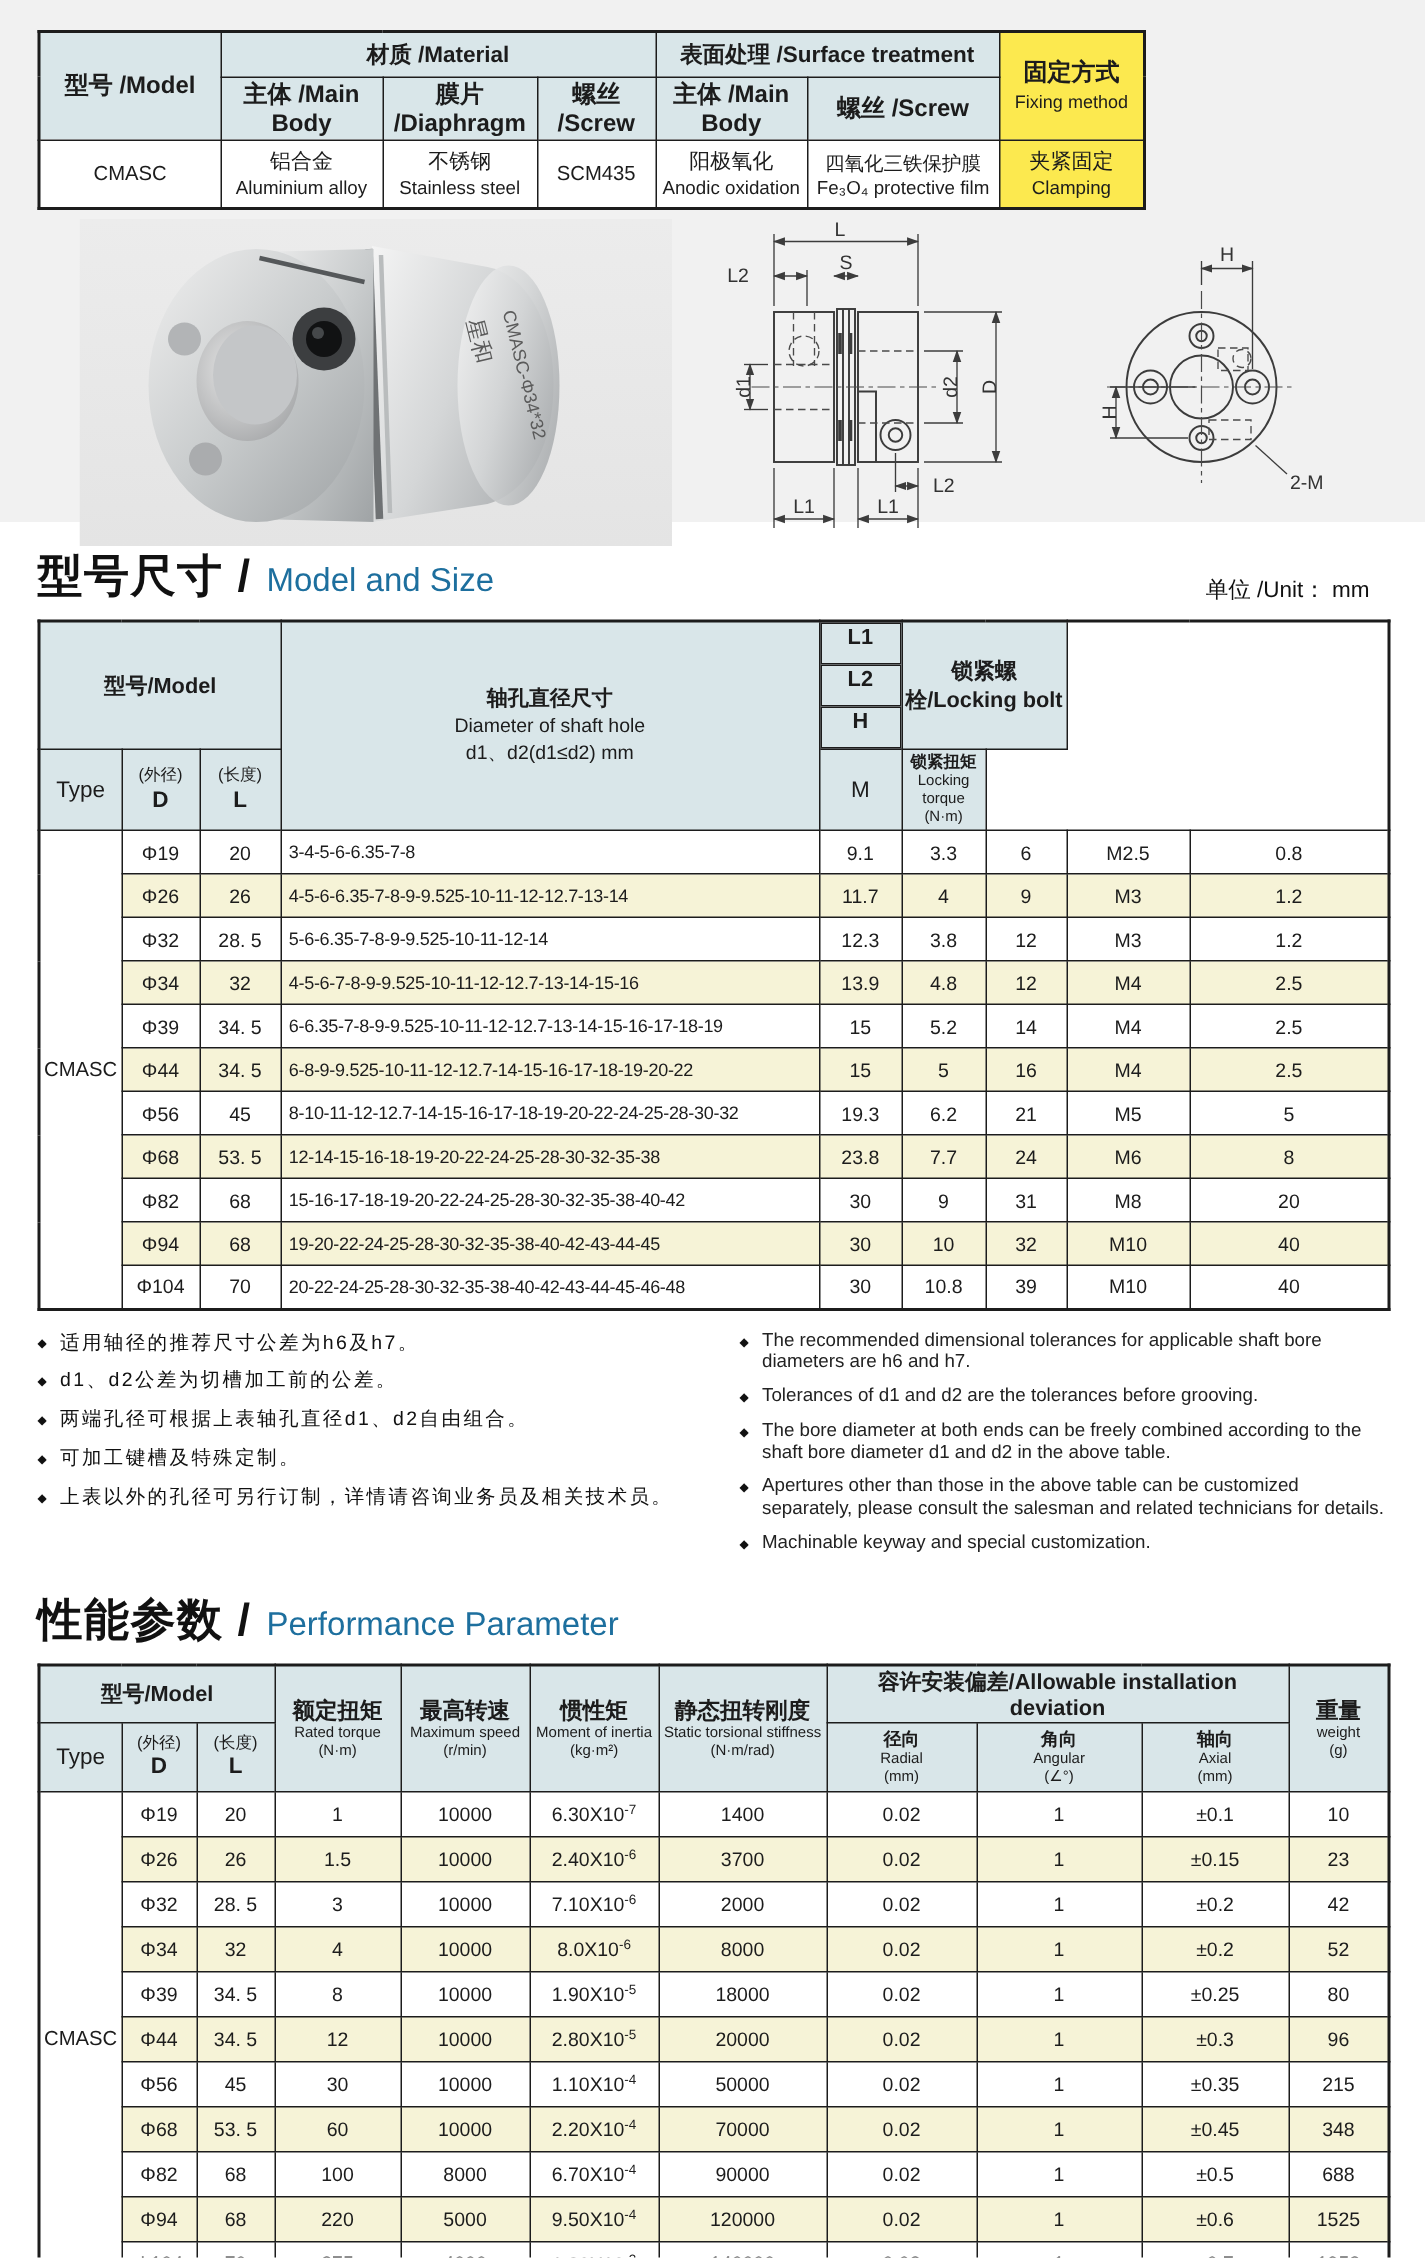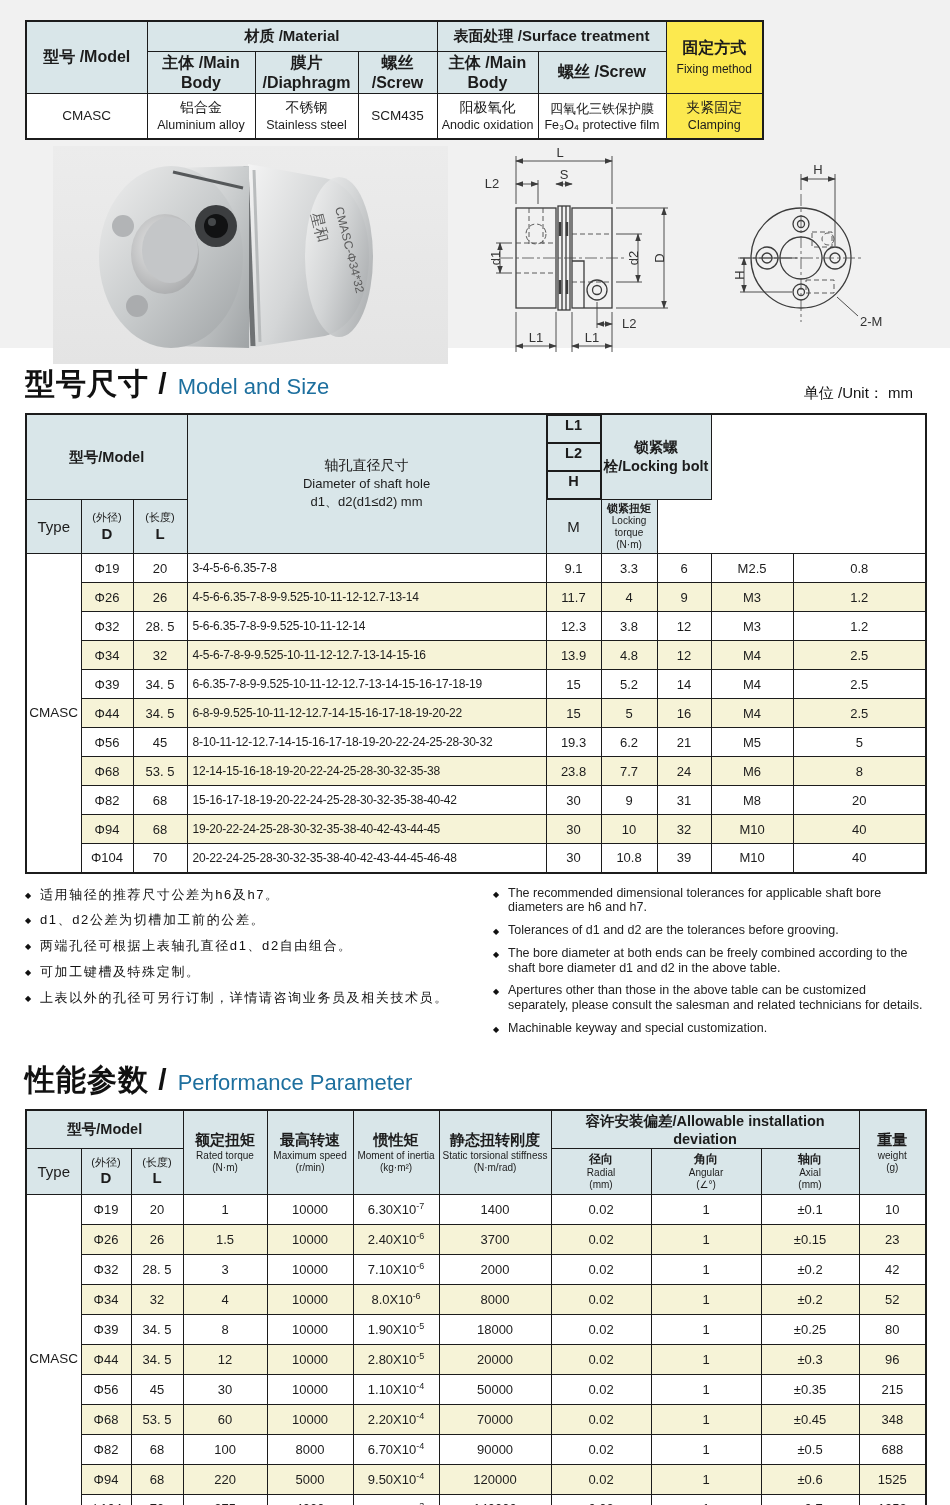--- a/index.html
+++ b/index.html
@@ -52,21 +52,21 @@
   .dim .g2 th { height: 54px; }
   .dim td { height: 29px; font-size: 13px; }
   .perf .g1 th { height: 34px; font-size: 14.5px; font-weight: 700; }
   .perf .g2 th { height: 46px; }
   .perf td { height: 30px; font-size: 13px; }
   .th-big { font-size: 15px; font-weight: 700; text-align: right; }
   .th-zh-s { font-size: 11px; font-weight: 600; display:block; line-height: 1.25; }
   .th-en-s { font-size: 10px; font-weight: 400; display:block; line-height: 1.2; }
   .th-note { font-size: 11px; display:block; line-height:1.3; }
   .th-letter { font-size: 15px; font-weight: 600; display:block; line-height:1.2; }
-  .shaft-th .zh { font-size: 14px; font-weight: 400; display:block; }
+  .shaft-th .zh { font-size: 14px; font-weight: 700; display:block; }
   .shaft-th .en { font-size: 13px; font-weight: 400; display:block; line-height: 1.35; }
   td.left { text-align: left; padding-left: 5px; font-size: 12px; letter-spacing: -0.2px; }
   tr.alt td { background: #f6f3d7; }
   td.type-cell { background: #fff !important; font-size: 13.5px; }
   sup { font-size: 9px; }
 
   .notes { display: flex; padding: 12px 25px 0 25px; }
   .notes ul { margin: 0; padding: 0; list-style: none; }
   .notes .zh-col { width: 468px; }
   .notes .en-col { width: 432px; }

